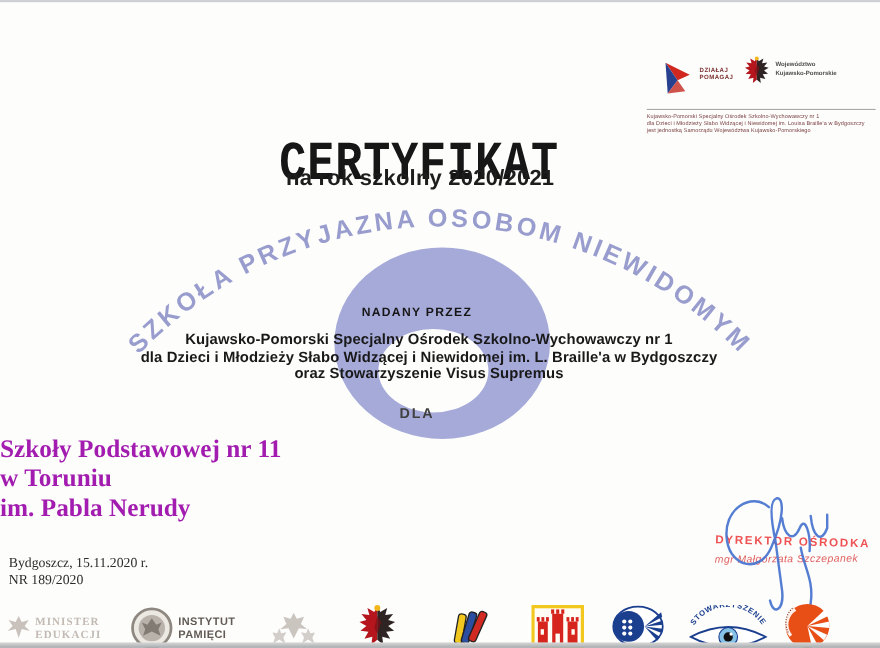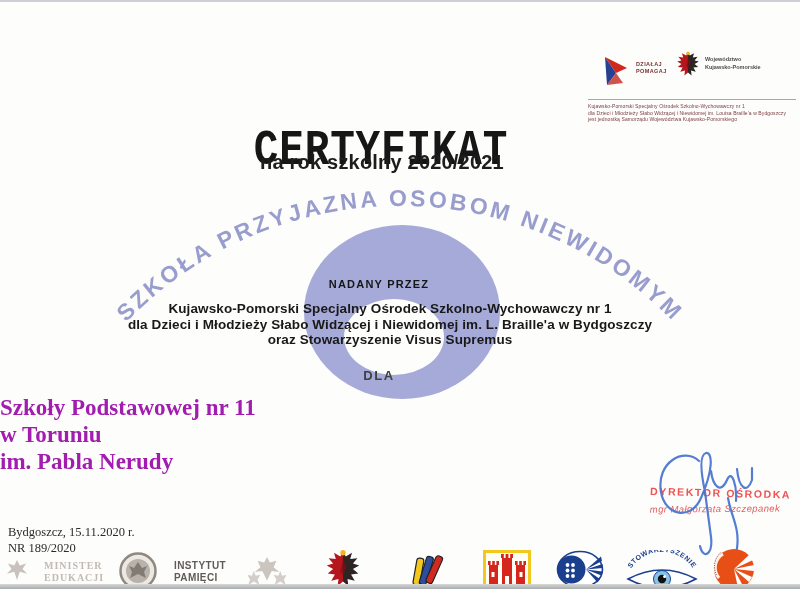--- a/index.html
+++ b/index.html
@@ -46,33 +46,33 @@
     font-size:15px;font-weight:600;color:#39414c;letter-spacing:.2px;
   }
   .stamp{
     position:absolute;left:650px;top:487px;width:160px;transform:rotate(1.5deg);
     text-align:left;
   }
   .stamp-title{font-size:10.5px;font-weight:bold;letter-spacing:1.6px;color:#ee5252;white-space:nowrap;}
   .stamp-name{margin-top:4px;font-size:9.5px;font-style:italic;color:#e06060;
     letter-spacing:.4px;transform:rotate(-2deg);white-space:nowrap;}
   .dateblock{
-    position:absolute;left:8px;top:524px;
+    position:absolute;left:8px;top:503px;
     font-family:"Liberation Serif",serif;font-size:12.5px;line-height:16px;color:#2b2b2b;
   }
   
   .hdr-text{position:absolute;font-weight:bold;color:#7c2f2f;font-size:5.5px;line-height:7px;letter-spacing:.4px;}
   .hdr-text2{position:absolute;color:#4c4c4c;font-size:5.5px;line-height:7.5px;font-weight:600;}
   .hdr-sep{position:absolute;left:588px;top:99px;width:208px;height:1px;background:#a8a8a8;}
   .small-print{
     position:absolute;left:588px;top:103px;width:212px;
     font-size:5px;line-height:6.6px;color:#7a4040;letter-spacing:.1px;
   }
   
-  .flogo{position:absolute;display:flex;align-items:flex-start;gap:16px;}
+  .flogo{position:absolute;display:flex;align-items:flex-start;gap:4px;}
   .min-text{font-family:"Liberation Serif",serif;font-size:10px;line-height:11.5px;
     letter-spacing:1px;color:#c2bab3;font-weight:600;padding-top:3px;}
   .ipn-text{font-size:10px;line-height:11.5px;font-weight:bold;color:#625b55;
     letter-spacing:.4px;padding-top:9px;}
 </style>
 </head>
 <body>
 
 <div class="page">
 

